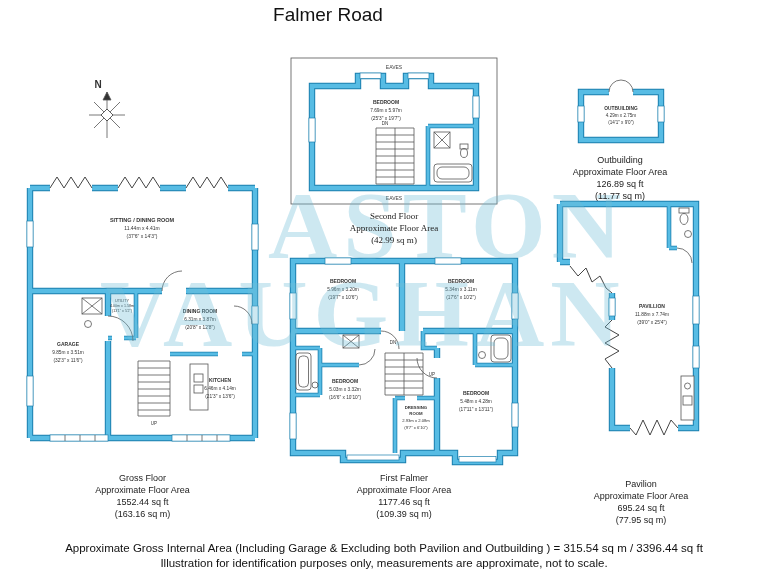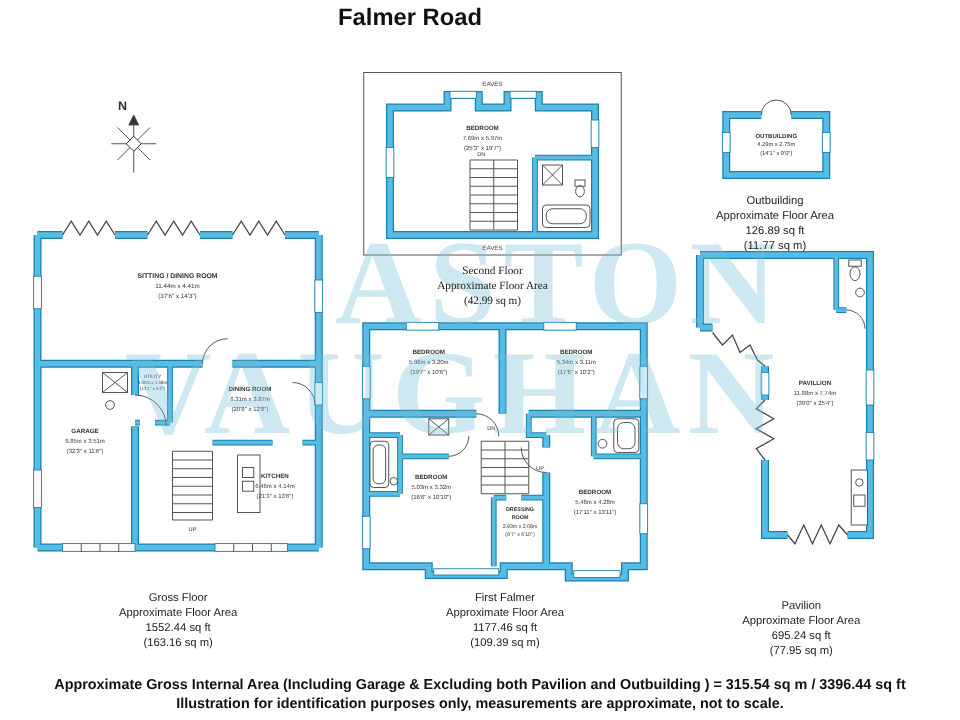--- a/index.html
+++ b/index.html
@@ -1,23 +1,23 @@
 <!DOCTYPE html>
 <html><head>
 <meta charset="utf-8">
 <style>
   html,body{margin:0;padding:0;background:#fff;}
   .stage{position:relative;width:768px;height:576px;background:#fff;overflow:hidden;
          font-family:"Liberation Sans",sans-serif;}
   .title{position:absolute;top:4px;left:0;width:656px;text-align:center;
-         font-size:19px;font-weight:bold;color:#111;z-index:3;}
+         font-size:19px;font-weight:normal;color:#111;z-index:3;}
   .plan{position:absolute;z-index:1;}
   .plan svg{display:block;}
   .flabel{position:absolute;text-align:center;font-size:9px;line-height:12px;color:#222;z-index:3;}
-  .footer{position:absolute;left:0;width:768px;text-align:center;color:#111;z-index:3;font-weight:bold;}
+  .footer{position:absolute;left:0;width:768px;text-align:center;color:#111;z-index:3;}
   .f1{top:542px;font-size:11.5px;}
   .f2{top:557px;font-size:11.5px;}
   .wm{position:absolute;z-index:2;font-family:"Liberation Serif",serif;font-weight:bold;
       color:rgba(111,188,214,0.35);letter-spacing:6px;pointer-events:none;line-height:1;}
   .wm1{left:268px;top:178px;font-size:96px;}
   .wm2{left:100px;top:266px;font-size:96px;}
   
   .w{stroke:#57bce4;stroke-width:4.4;fill:none;stroke-linecap:butt;}
   .w-out{stroke:#1b7fae;stroke-width:6.4;fill:none;}
   .p{stroke:#57bce4;stroke-width:3;fill:none;}

